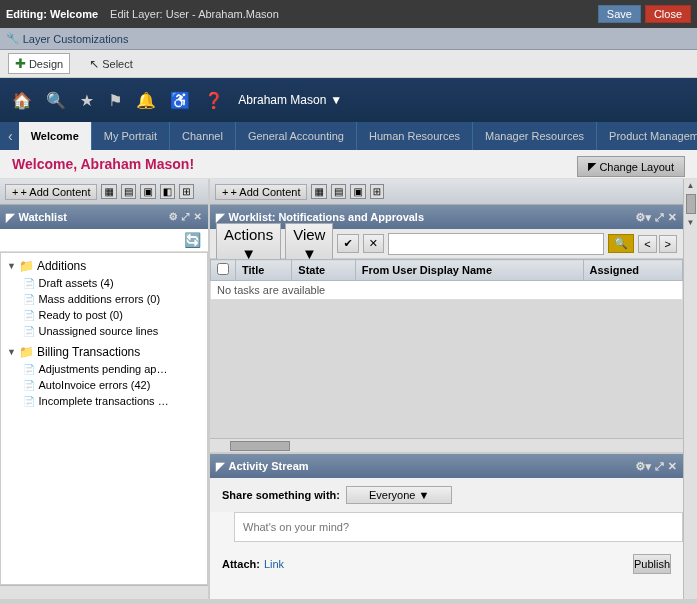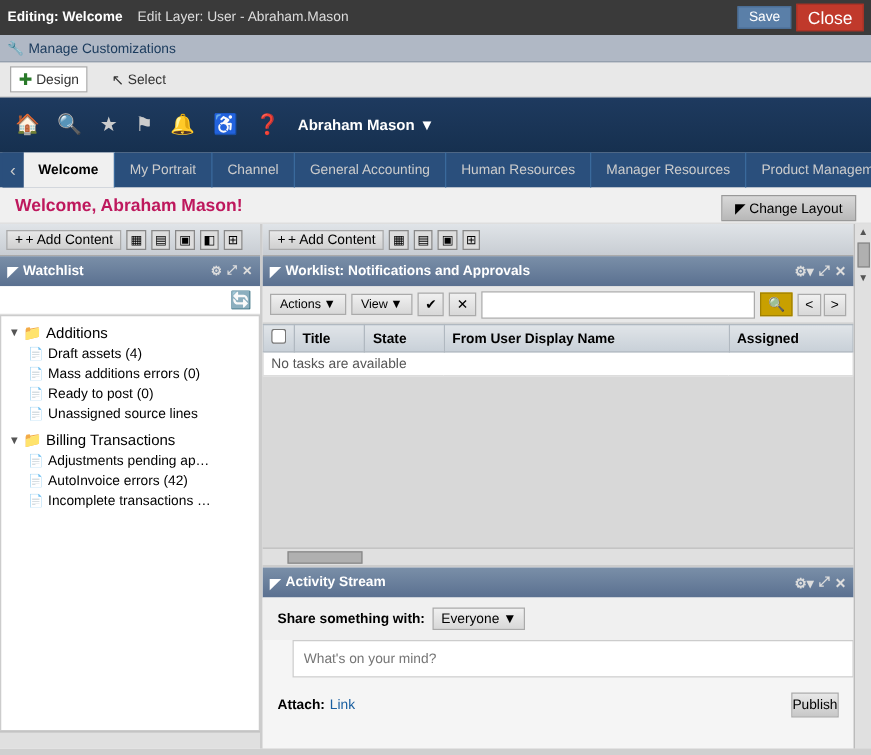--- a/index.html
+++ b/index.html
@@ -63,21 +63,21 @@
       align-items: center;
       justify-content: space-between;
       padding: 0 12px;
       height: 44px;
     }
     .oracle-logo { color: #e8e8e8; font-size: 18px; font-weight: bold; display: flex; align-items: center; gap: 6px; }
     .oracle-logo .lines { display: flex; flex-direction: column; gap: 2px; margin-right: 4px; }
     .oracle-logo .lines span { display: block; width: 18px; height: 2px; background: #fff; }
     .nav-icons { display: flex; align-items: center; gap: 14px; }
     .nav-icon { color: #ccc; font-size: 16px; cursor: pointer; }
-    .nav-user { color: #fff; font-size: 12px; display: flex; align-items: center; gap: 4px; cursor: pointer; font-weight: bold; }
+    .nav-user { color: #fff; font-size: 12px; display: flex; align-items: center; gap: 4px; cursor: pointer; }
 
     
     .tabs-bar {
       background: #2a4f7c;
       display: flex;
       align-items: stretch;
       height: 28px;
       padding: 0 2px;
     }
     .tabs-nav-btn {
@@ -210,23 +210,23 @@
       align-items: center;
       padding: 3px 6px;
       gap: 4px;
       border-bottom: 1px solid #ccc;
       height: 30px;
     }
     .worklist-btn {
       background: linear-gradient(180deg, #f0f0f0, #d8d8d8);
       border: 1px solid #aaa;
       padding: 2px 7px;
-      font-size: 10px;
-      cursor: pointer;
-      display: flex; align-items: center; gap: 2px;
+      font-size: 15px;
+      cursor: pointer;
+      display: flex; align-items: center; gap: 2px; flex-direction: column;
     }
     .worklist-icon-btn {
       background: linear-gradient(180deg, #f0f0f0, #d8d8d8);
       border: 1px solid #aaa;
       padding: 2px 5px;
       font-size: 11px;
       cursor: pointer;
     }
     .search-box {
       flex: 1;
@@ -272,21 +272,21 @@
       display: flex;
       align-items: center;
       padding: 8px 12px;
       gap: 6px;
       background: #f0f0f0;
     }
     .share-label { font-size: 11px; font-weight: bold; }
     .share-dropdown {
       background: linear-gradient(180deg, #f0f0f0, #d8d8d8);
       border: 1px solid #aaa;
-      padding: 2px 6px;
+      padding: 2px 22px;
       font-size: 11px;
       cursor: pointer;
       display: flex; align-items: center; gap: 3px;
     }
     .activity-input {
       margin: 0 12px;
       border: 1px solid #ccc;
       padding: 6px 8px;
       font-size: 11px;
       color: #aaa;
@@ -343,28 +343,28 @@
 </head>
 <body>
 
 <div class="editing-bar">
   <div class="editing-bar-left">
     <span style="font-weight:bold;color:#fff;">Editing: Welcome</span>
     <span style="color:#ddd;">Edit Layer: User - Abraham.Mason</span>
   </div>
   <div class="editing-bar-right">
     <button style="background:#5a7fa8;border:1px solid #4a6f98;color:#fff;padding:2px 8px;font-size:11px;cursor:pointer;">Save</button>
-    <button class="close-btn" style="background:#c0392b;border:1px solid #a93226;color:#fff;padding:2px 8px;font-size:14px;cursor:pointer;">Close</button>
+    <button class="close-btn" style="background:#c0392b;border:1px solid #a93226;color:#fff;padding:2px 8px;font-size:11px;cursor:pointer;">Close</button>
   </div>
 </div>
 
 <div class="customize-bar">
   <div class="customize-bar-item">
     <span style="font-size:11px;">🔧</span>
-    <span>Manage Customizations</span>
+    <span>Layer Customizations</span>
   </div>
 </div>
 
 <div class="design-bar">
   <div class="design-bar-btn active">
     <span style="color:#2a7a2a;font-size:13px;">✚</span>
     <span>Design</span>
   </div>
   <div class="design-bar-btn">
     <span style="font-size:12px;">↖</span>

